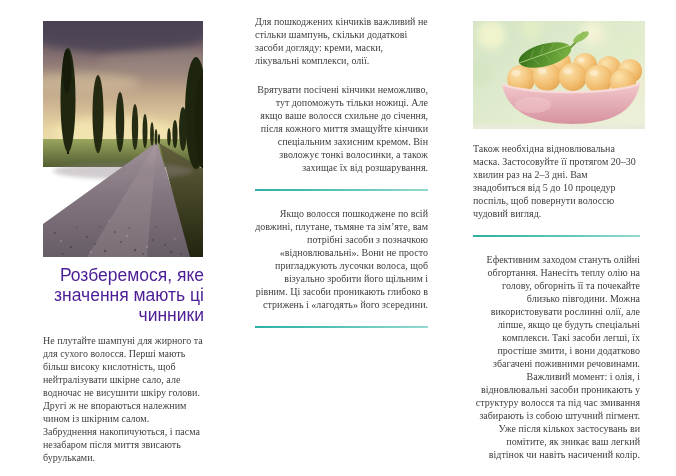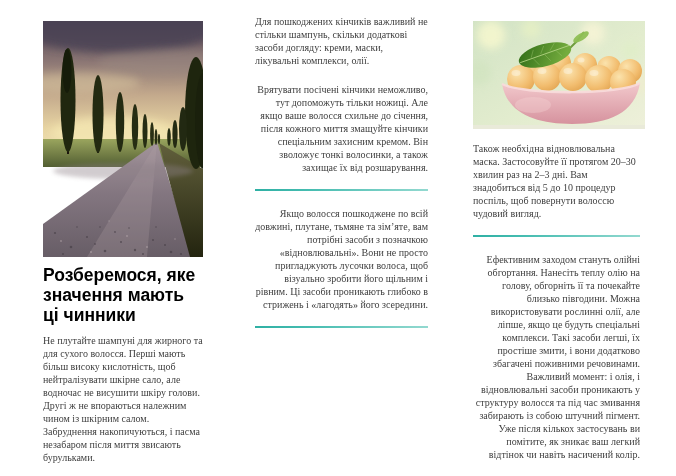--- a/index.html
+++ b/index.html
@@ -11,24 +11,25 @@
   .page{position:relative;width:676px;height:476px;background:#ffffff;overflow:hidden;}
   .col{position:absolute;}
   .col-left{left:43px;top:21px;width:161px;}
   .col-mid{left:255px;top:15px;width:173px;}
   .col-right{left:473px;top:21px;width:167px;}
   figure.photo{margin:0;padding:0;display:block;font-size:0;line-height:0;}
   .photo-road{width:160px;height:236px;}
   .photo-fruit{width:172px;height:108px;margin-left:-3px;}
   .heading{
     font-family:"Liberation Sans", sans-serif;
-    font-weight:700;
+    font-weight:400;
     font-size:17.5px;line-height:20px;
-    color:#000000;
+    color:#4c1d95;
     margin:8px 0 0 0;
+    text-align:right;
   }
   .body-text{
     font-size:10px;line-height:13px;color:#3e3e3e;
     margin:9px 0 0 0;
   }
   .col-mid .body-text.first{margin-top:0;}
   .body-text.no-gap{margin-top:16px;text-align:right;}
   .divider{
     border:none;height:2px;
     background:linear-gradient(to right,#2fb0a4 0%,#45bcb0 30%,#93d9d0 100%);

